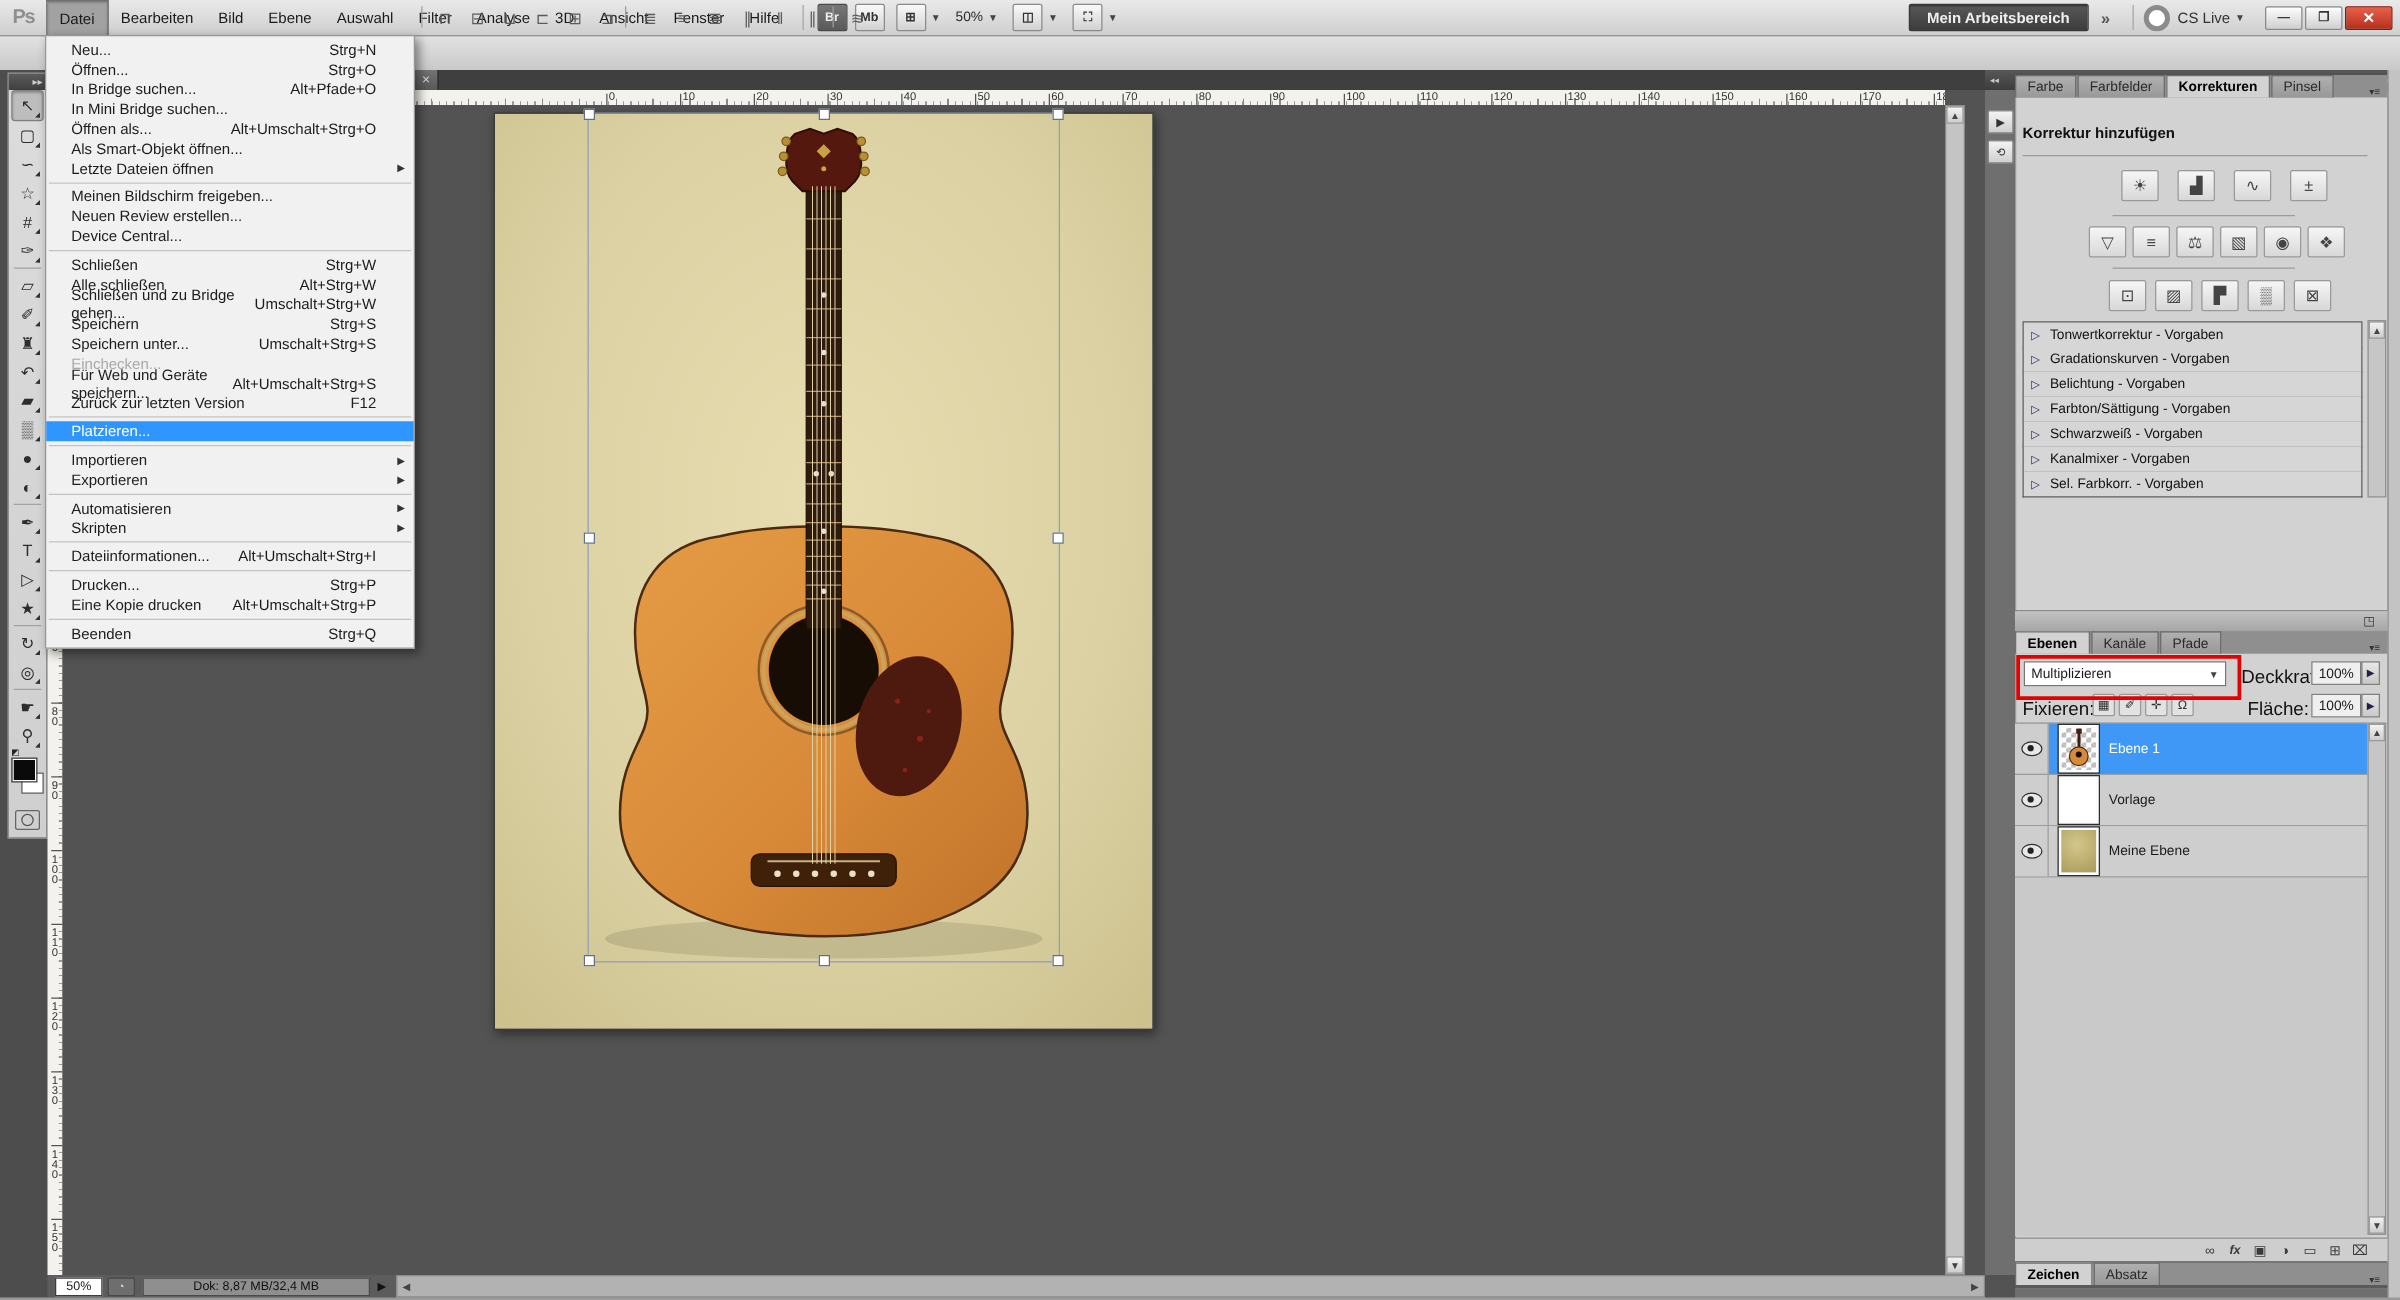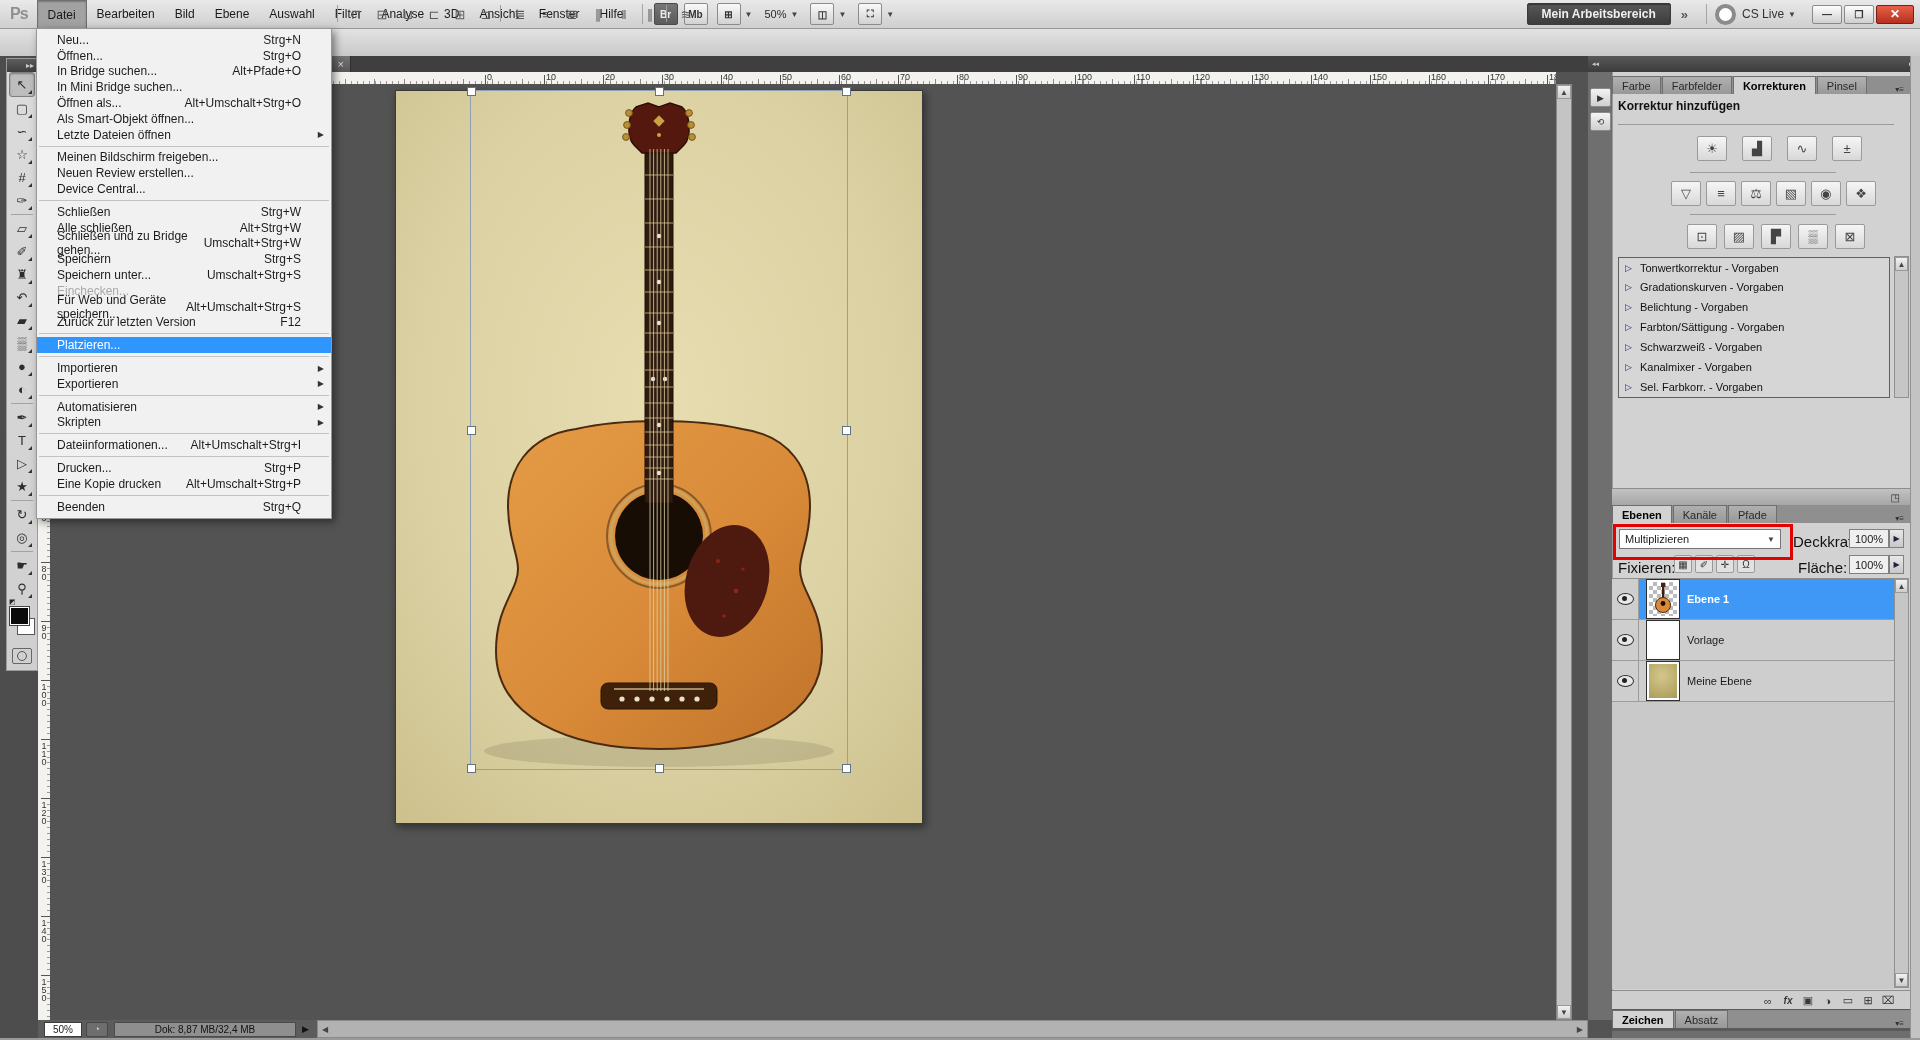--- a/index.html
+++ b/index.html
@@ -140,21 +140,21 @@
   .eye::after{content:"";position:absolute;left:4px;top:2px;width:5px;height:5px;background:#222;border-radius:50%}
   .thumb{width:28px;height:34px;margin:0 8px 0 8px;border:2px solid #fdfdfd;outline:1px solid #2e2e2e;position:relative;
          background:#fff;flex:none}
   .thumb.checker{background-image:linear-gradient(45deg,#bbb 25%,transparent 25%,transparent 75%,#bbb 75%),
       linear-gradient(45deg,#bbb 25%,#fff 25%,#fff 75%,#bbb 75%);background-size:8px 8px;background-position:0 0,4px 4px}
   .thumb.texture{background:linear-gradient(135deg,#a2604a,#7d4334 55%,#8e5242)}
   .thumb.olive{background:radial-gradient(circle at 45% 35%,#d4c78d,#a89a57)}
   .smart-badge{position:absolute;right:-2px;bottom:-2px;width:11px;height:11px;background:#fff;border:1px solid #333;
                font-size:7px;display:flex;align-items:center;justify-content:center;color:#333}
   .layer-name{font-size:11px;color:#1a1a1a}
-  .layer-row.selected .layer-name{color:#fff;font-weight:bold}
+  .layer-row.selected .layer-name{color:#fff;font-weight:normal}
   #layers-scroll{left:1894px;top:578px;width:15px;height:410px;background:#c6c6c6;border:1px solid #909090;box-sizing:border-box}
   #layers-footer{left:1612px;top:990px;width:298px;height:19px;background:#cecece;border-top:1px solid #8d8d8d;
                  display:flex;align-items:center;justify-content:flex-end}
   .lf-icon{width:20px;font-size:11px;color:#3a3a3a;text-align:center}
   .lf-icon.fx{font-style:italic;font-weight:bold;font-size:10px}
   #bottom-tabbar-fill{left:1612px;top:1009px;width:298px;height:22px;background:#5a5a5a}
   #below-tabs{left:1612px;top:1031px;width:298px;height:9px;background:#6e6e6e}
   
   #frame-bottom{left:0;top:1038px;width:1920px;height:2px;background:#9a9a9a}
   
@@ -502,21 +502,21 @@
   <span>▸▸</span>
 </div>
 <div id="narrowstrip" class="abs">
     <span class="ns-btn" style="top: 16px;">▶</span>
     <span class="ns-btn" style="top: 40px;">⟲</span>
   </div>
 <div id="rightpanel" class="abs"></div>
 <div id="dock-rightedge" class="abs"></div>
 
 
-<div class="ptabbar" style="top:76px" id="adj-tabbar">
+<div class="ptabbar" style="top:60px" id="adj-tabbar">
     <span class="ptab">Farbe</span>
     <span class="ptab">Farbfelder</span>
     <span class="ptab active">Korrekturen</span>
     <span class="ptab">Pinsel</span>
     <span class="pmenu">▾≡</span>
   </div>
 <div id="adj-header" class="abs">Korrektur hinzufügen</div>
 <div class="hline" style="left:1618px;top:124px;width:276px"></div>
 <div id="adj-icons">
     <span class="adj-btn" style="left: 1697px; top: 136px;">☀</span>

